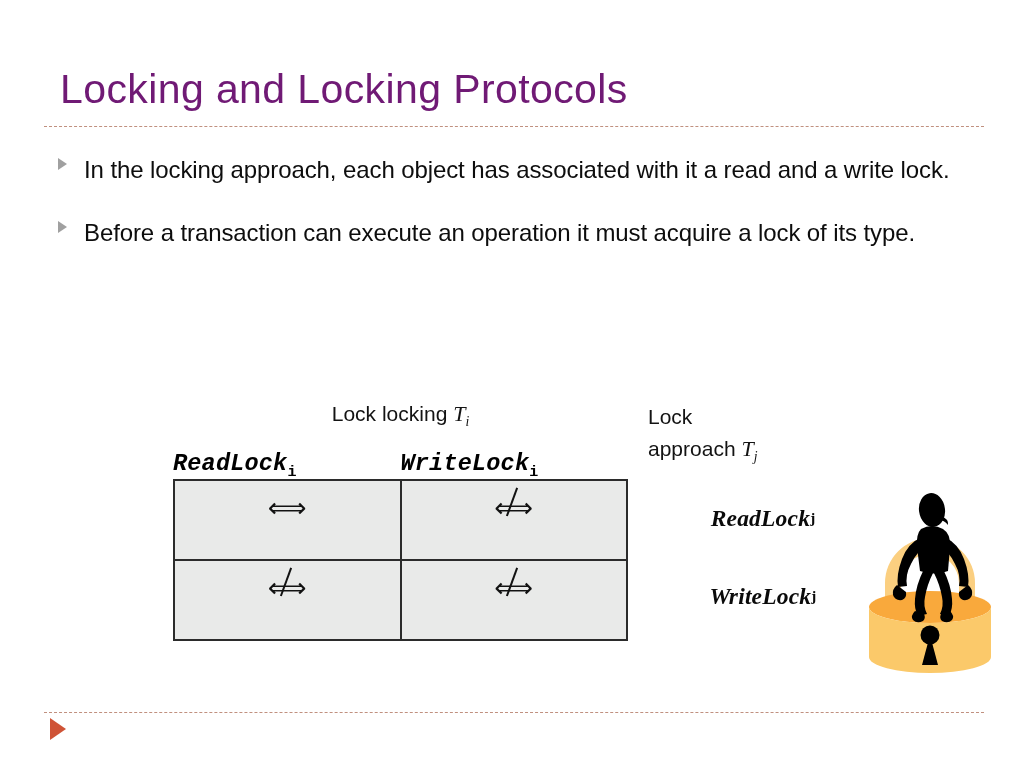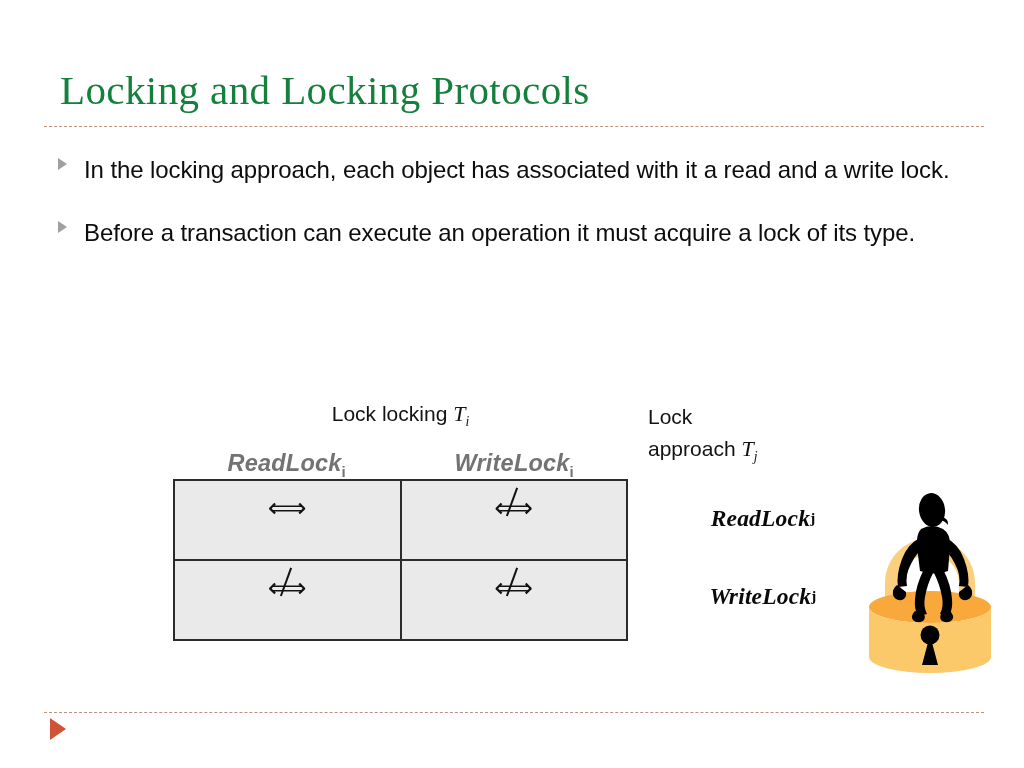--- a/index.html
+++ b/index.html
@@ -13,24 +13,24 @@
     font-family: "Liberation Sans", sans-serif;
     overflow: hidden;
     position: relative;
   }
 
   
   .slide-title {
     position: absolute;
     left: 60px;
     top: 66px;
-    font-family: Liberation Serif, serif;
+    font-family: Liberation Sans, sans-serif;
     font-size: 41px;
     font-weight: normal;
-    color: #15803d;
+    color: #701a75;
     letter-spacing: 0.4px;
     white-space: nowrap;
   }
   .title-rule {
     position: absolute;
     left: 44px;
     top: 126px;
     width: 940px;
     height: 0;
     border-top: 1.6px dashed #c0907f;
@@ -115,26 +115,26 @@
 
   .col-headers {
     position: absolute;
     left: 173px;
     top: 450px;
     width: 455px;
     display: flex;
   }
   .col-header {
     width: 50%;
-    text-align: center;
-    font-family: Liberation Sans, sans-serif;
+    text-align: left;
+    font-family: Liberation Mono, monospace;
     font-weight: bold;
     font-style: italic;
     font-size: 23.5px;
-    color: #737373;
+    color: #000000;
     letter-spacing: 0.2px;
   }
   .col-header sub,
   .row-header sub {
     font-style: normal;
     font-weight: bold;
     font-size: 0.64em;
   }
 
   .matrix-table {

